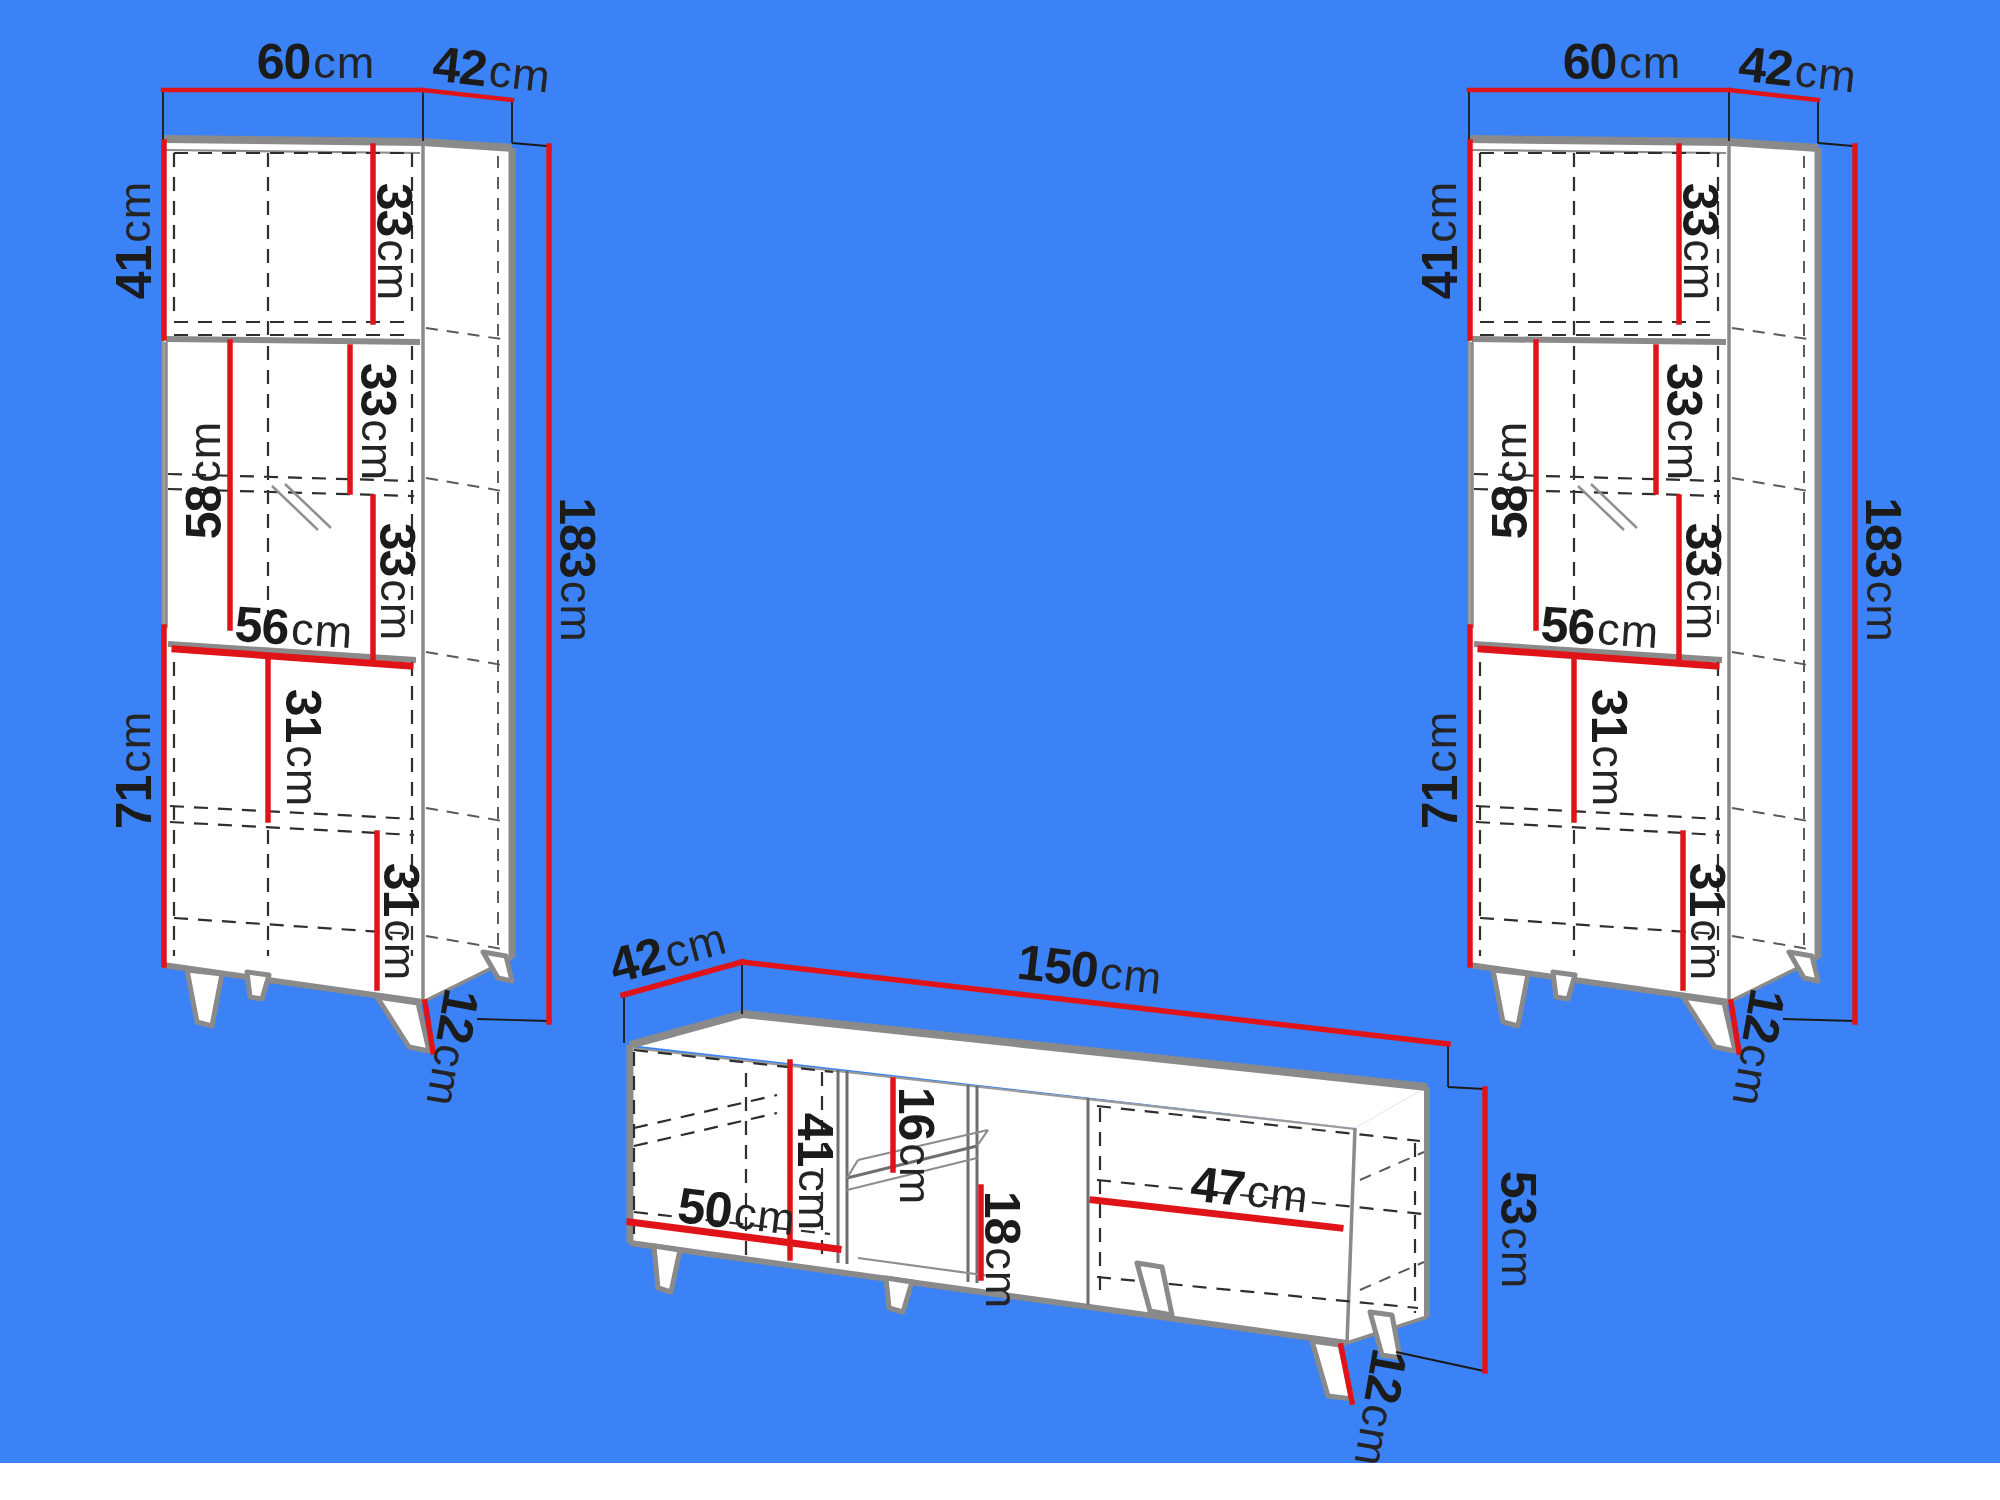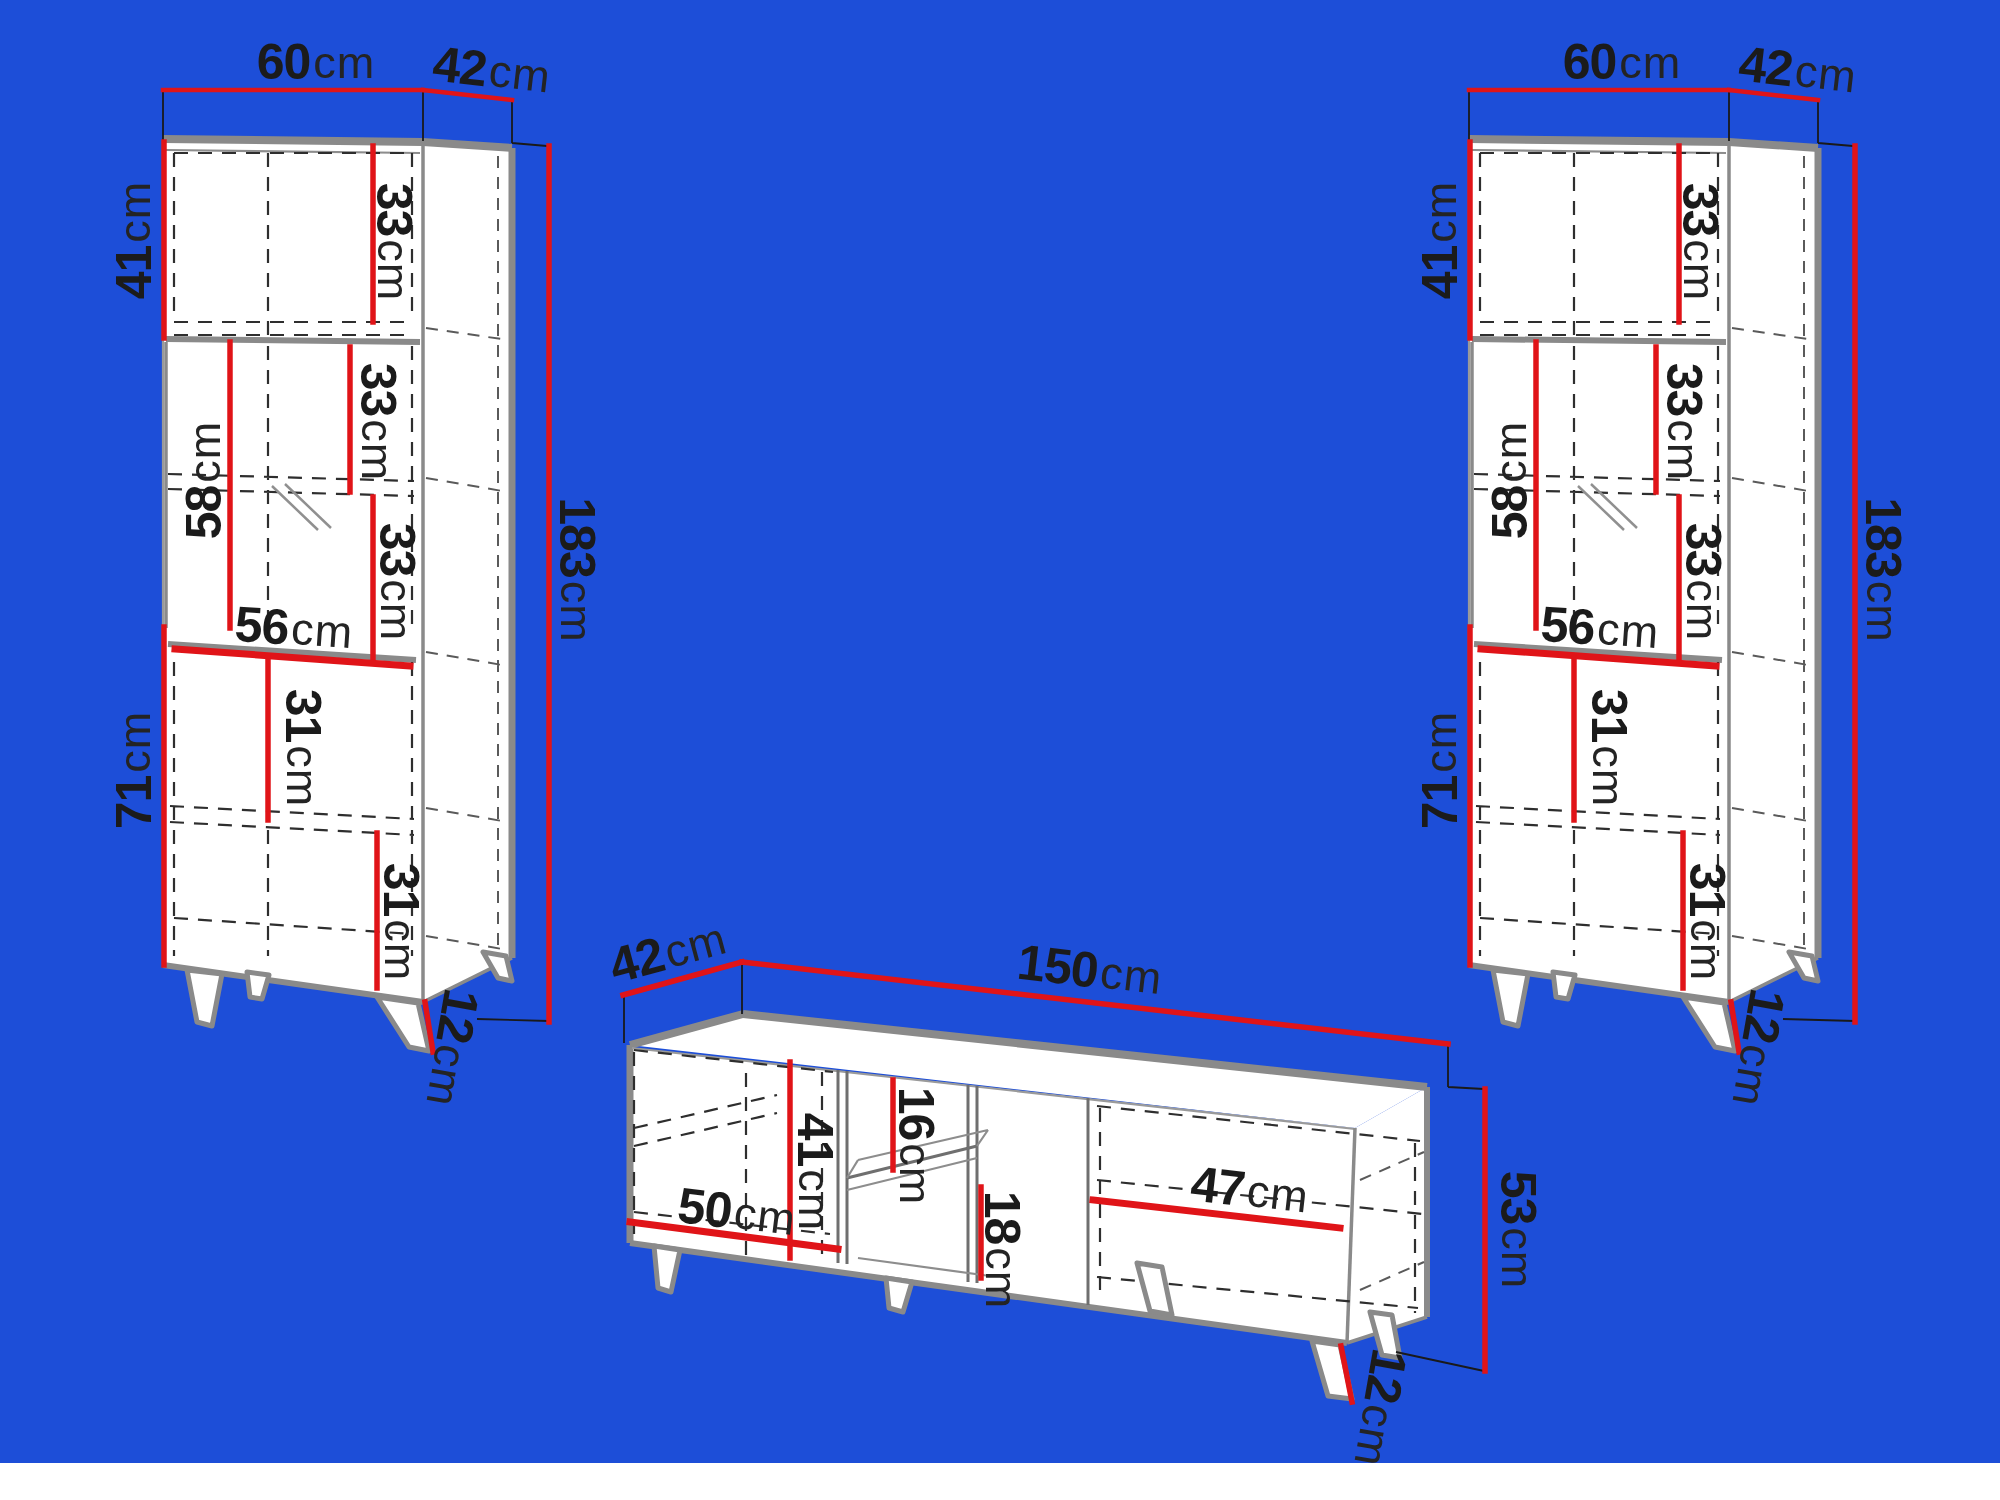--- a/index.html
+++ b/index.html
@@ -1,16 +1,16 @@
 <!DOCTYPE html>
 <html><head>
 <meta charset="utf-8">
 <style>
   html,body{margin:0;padding:0;background:#ffffff;}
-  .stage{width:2000px;height:1463px;position:relative;background:#1d4ed8;overflow:hidden;}
+  .stage{width:2000px;height:1463px;position:relative;background:#3b82f6;overflow:hidden;}
   svg{display:block;}
   
   .r4{stroke:#e01418;stroke-width:4.5;fill:none;stroke-linecap:square;}
   .r5{stroke:#e01418;stroke-width:5.5;fill:none;stroke-linecap:square;}
   .r6{stroke:#e01418;stroke-width:7;fill:none;stroke-linecap:square;}
   
   .k{stroke:#1a1a1a;stroke-width:1.8;fill:none;}
   
   .g8{stroke:#8a8a8a;stroke-width:8;fill:none;stroke-linejoin:round;}
   .g7{stroke:#8a8a8a;stroke-width:7;fill:none;}

